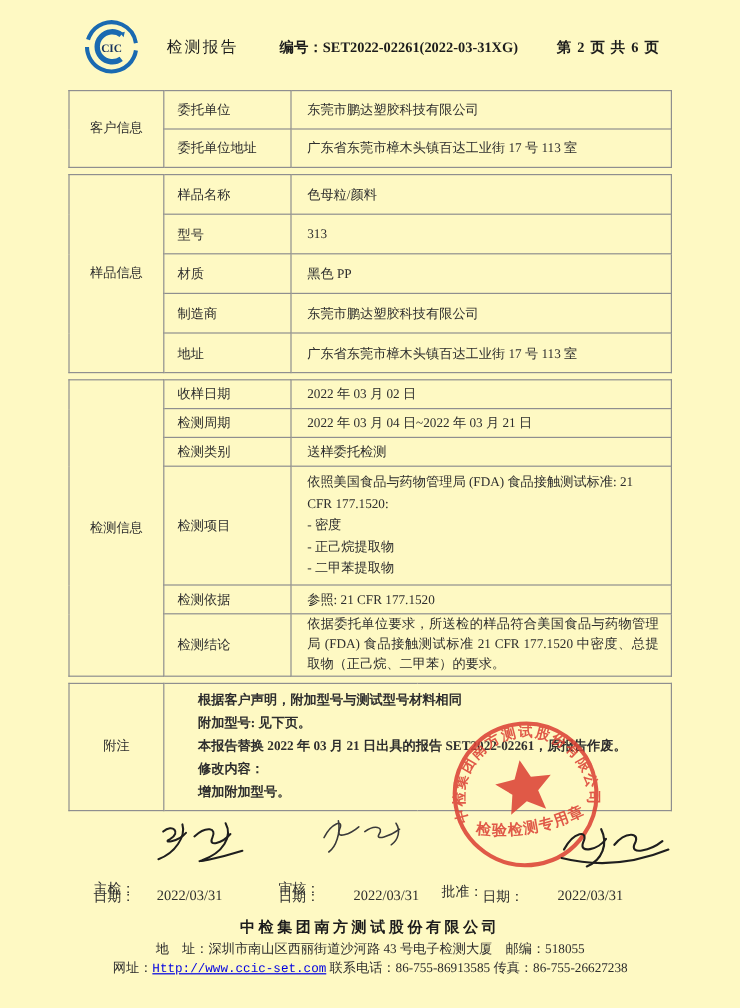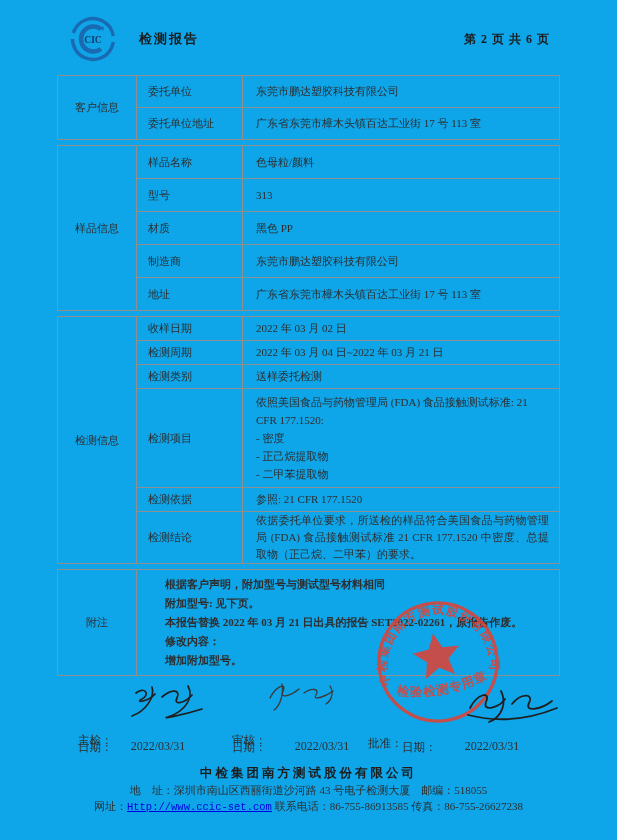--- a/index.html
+++ b/index.html
@@ -1,21 +1,21 @@
 <!DOCTYPE html>
 <html><head>
 <meta charset="utf-8">
 <style>
   html,body{margin:0;padding:0;background:#fff;}
-  .page{position:relative;width:617px;height:840px;background:#0ea5e9;overflow:hidden;
+  .page{position:relative;width:617px;height:840px;background:#fef9c3;overflow:hidden;
         font-family:"Liberation Serif","DejaVu Serif",serif;color:#2e2e2e;}
   
   .hdr{position:absolute;top:0;left:0;width:617px;height:70px;}
   .logo{position:absolute;left:63px;top:15px;width:60px;height:48px;}
-  .h-title{position:absolute;left:139px;top:30px;font-size:13px;font-weight:bold;letter-spacing:2px;color:#1c1c1c;}
+  .h-title{position:absolute;left:139px;top:30px;font-size:13px;font-weight:normal;letter-spacing:2px;color:#1c1c1c;}
   .h-no{position:absolute;left:233px;top:31px;font-size:12px;font-weight:bold;color:#1c1c1c;}
   .h-page{position:absolute;left:464px;top:31px;font-size:12px;font-weight:bold;letter-spacing:1px;color:#1c1c1c;}
   
   .tables{position:absolute;top:75px;left:57px;width:503px;}
   table.sec{border-collapse:collapse;width:503px;table-layout:fixed;margin-bottom:5px;font-size:11px;}
   table.sec td{border:1px solid #8f8f8f;vertical-align:middle;overflow:hidden;margin-left:20px;}
   td.g{width:52px;text-align:center;padding:0 13px;line-height:21px;color:#2e2e2e;}
   td.l{width:94px;padding:0 0 0 11px;}
   td.v{padding:0 10px 0 13px;}
   .h31 td{height:31px;} .h32 td{height:32px;} .h23 td{height:23px;}
@@ -43,20 +43,21 @@
 <div class="page">
 
   <div class="hdr">
     <svg class="logo" viewBox="0 0 60 48">
       <circle cx="30" cy="24" r="20.5" fill="none" stroke="#1a6ab1" stroke-width="3.4" stroke-dasharray="55 6 55 6" transform="rotate(25 30 24)"></circle>
       <path d="M38,14 A12.5,12.5 0 1 0 38,34" fill="none" stroke="#1a6ab1" stroke-width="4.5"></path>
       <path d="M37,12.5 l4,-1 -1,4.5 z" fill="#1a6ab1"></path>
       <text x="30" y="28" text-anchor="middle" font-size="9.5" font-weight="bold" fill="#17345e" font-family="Liberation Serif, serif">CIC</text>
     </svg>
     <div class="h-title">检测报告</div>
+    <div class="h-no"><span>编号：</span><span>SET2022-02261(2022-03-31XG)</span></div>
     <div class="h-page">第 2 页 共 6 页</div>
   </div>
 
   <div class="tables">
 
     <table class="sec">
       <tbody>
           <tr class="h31">
         <td class="g" rowspan="2">客户信息</td>
         <td class="l">委托单位</td>

